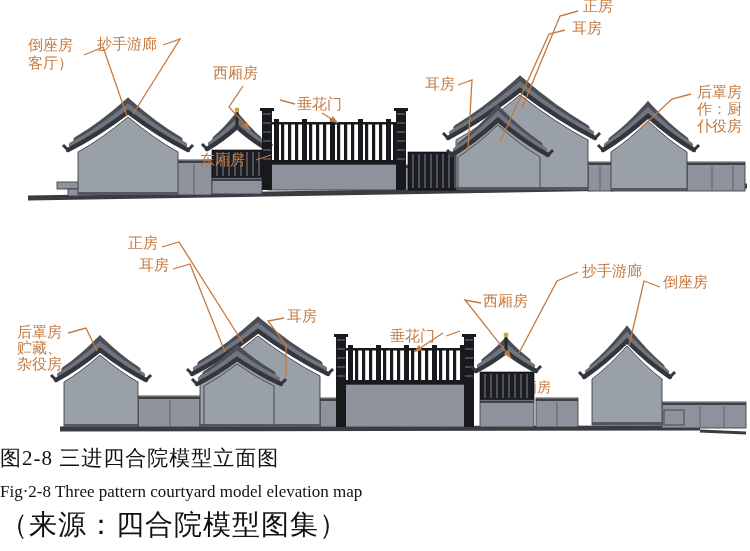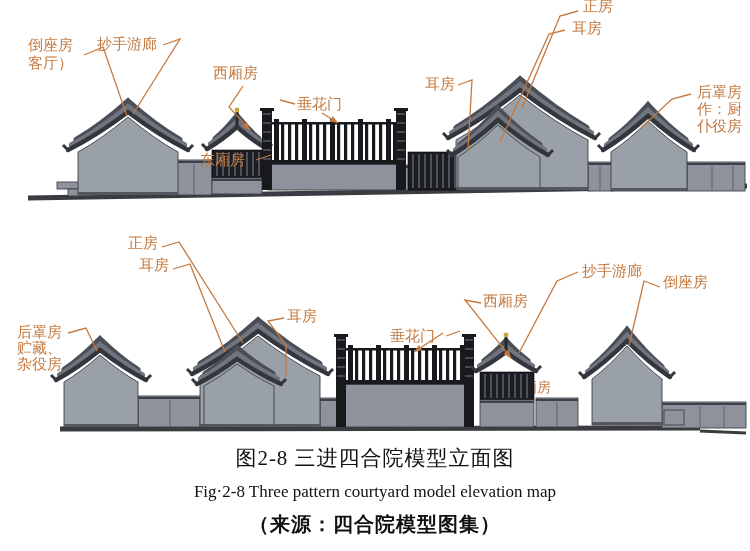--- a/index.html
+++ b/index.html
@@ -1,24 +1,24 @@
 <!DOCTYPE html>
 <html><head>
 <meta charset="utf-8">
 <style>
   html,body{margin:0;padding:0;background:#ffffff;}
   .page{position:relative;width:750px;height:551px;background:#fff;overflow:hidden;
         font-family:"Liberation Sans",sans-serif;}
   #scene-svg{position:absolute;left:0;top:0;}
   .lbl{font-family:"Liberation Sans",sans-serif;}
-  .caption{position:absolute;left:0;top:442px;width:750px;text-align:center;
+  .caption{position:absolute;left:0;top:442px;width:750px;
            font-family:"Liberation Serif",serif;color:#111;}
   .cap-zh{font-size:21px;letter-spacing:1px;line-height:33px;}
   .cap-en{font-size:17px;line-height:33px;}
-  .cap-src{font-size:20px;letter-spacing:1px;line-height:33px;font-weight:bold;}
+  .cap-src{font-size:28px;letter-spacing:1px;line-height:33px;}
 </style>
 </head>
 <body>
 
 <div class="page">
   <svg id="scene-svg" width="750" height="438" viewBox="0 0 750 438" xmlns="http://www.w3.org/2000/svg">
       <g>
         <path d="M28,198 L747,186" stroke="#3a3c41" stroke-width="5" fill="none"></path>
         <rect x="57" y="182" width="46" height="7" fill="#8e929c" stroke="#3d4046" stroke-width="0.9"></rect>
         <rect x="68" y="189" width="26" height="7" fill="#8e929c" stroke="#3d4046" stroke-width="0.9"></rect>

